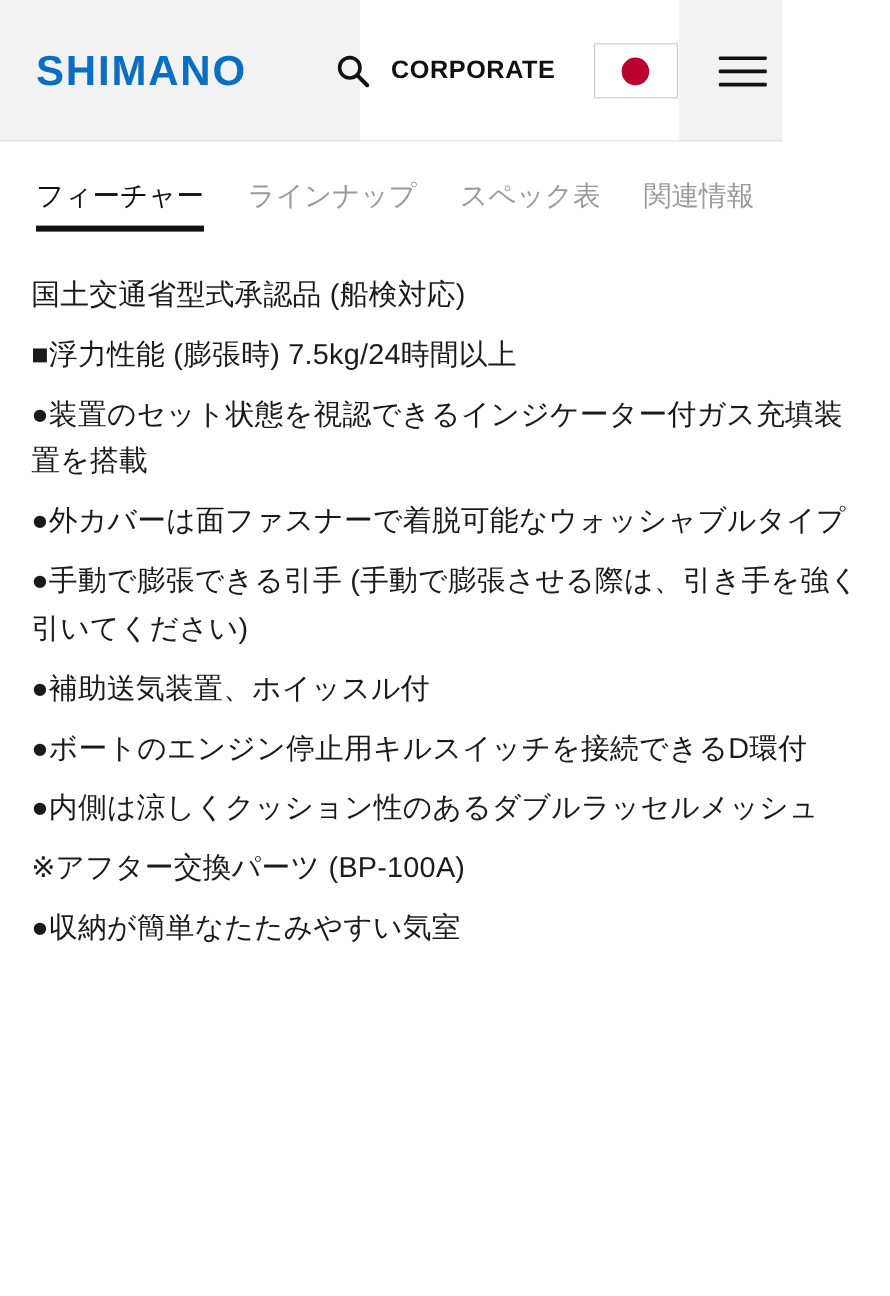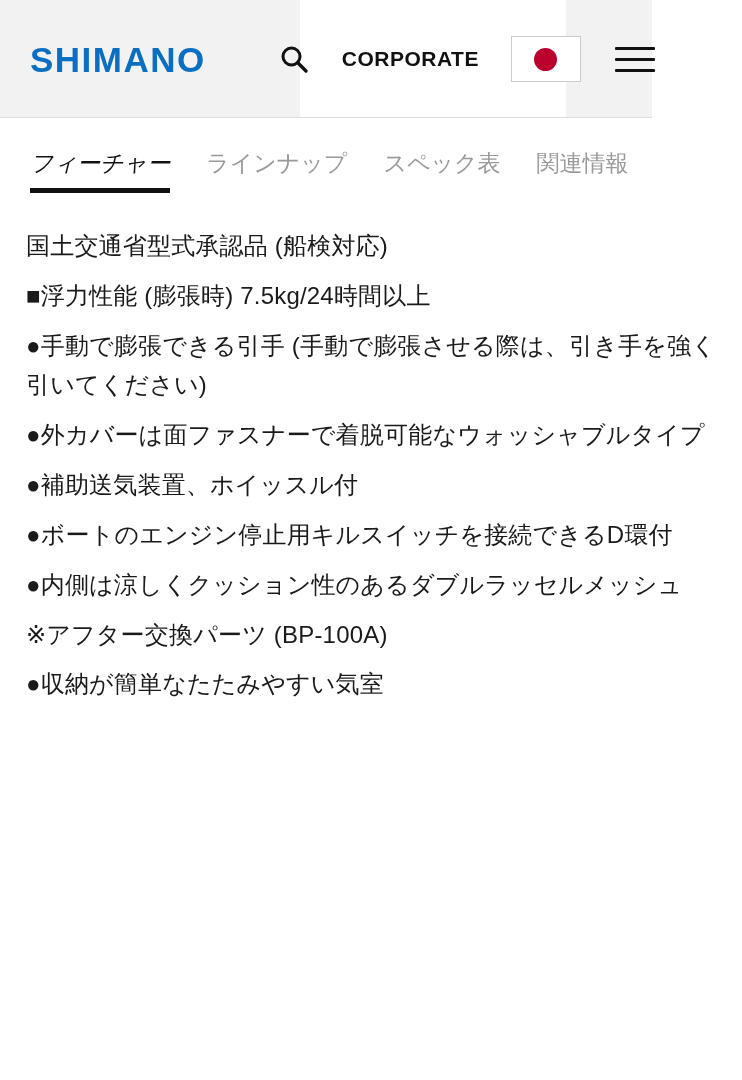--- a/index.html
+++ b/index.html
@@ -63,21 +63,21 @@
   }
 
   .search-btn {
     margin-left: 68px;
     width: 40px; height: 40px;
     display: flex; align-items: center; justify-content: center;
     background: none; border: none; padding: 0; cursor: pointer;
   }
 
   .corporate-link {
-    margin-left: 28px;
+    margin-left: 12px;
     font-size: 21px;
     font-weight: 700;
     letter-spacing: 0.5px;
     color: #111111;
     text-decoration: none;
     font-family: "Liberation Sans", sans-serif;
   }
 
   .flag-btn {
     margin-left: 32px;
@@ -124,21 +124,20 @@
     color: #9a9a9a;
     padding: 0 18px;
     line-height: 88px;
     white-space: nowrap;
     cursor: pointer;
     font-family: "Liberation Sans", "DejaVu Sans", sans-serif;
   }
   .tab.active {
     color: #111111;
     font-weight: 400;
-    font-style: italic;
   }
   .tab.active::after {
     content: "";
     position: absolute;
     left: 18px;
     right: 18px;
     bottom: 14px;
     height: 5px;
     background: #111111;
   }
@@ -192,20 +191,21 @@
 <div class="tabs">
   <div class="tab active">フィーチャー</div>
   <div class="tab">ラインナップ</div>
   <div class="tab">スペック表</div>
   <div class="tab">関連情報</div>
 </div>
 
 <div class="content">
   <p class="feature-line">国土交通省型式承認品 (船検対応)</p>
   <p class="feature-line">■浮力性能 (膨張時) 7.5kg/24時間以上</p>
+  <p class="feature-line">●装置のセット状態を視認できるインジケーター付ガス充填装置を搭載</p>
+  <p class="feature-line">●外カバーは面ファスナーで着脱可能なウォッシャブルタイプ</p>
   <p class="feature-line">●手動で膨張できる引手 (手動で膨張させる際は、引き手を強く引いてください)</p>
-  <p class="feature-line">●外カバーは面ファスナーで着脱可能なウォッシャブルタイプ</p>
   <p class="feature-line">●補助送気装置、ホイッスル付</p>
   <p class="feature-line">●ボートのエンジン停止用キルスイッチを接続できるD環付</p>
   <p class="feature-line">●内側は涼しくクッション性のあるダブルラッセルメッシュ</p>
   <p class="feature-line">※アフター交換パーツ (BP-100A)</p>
   <p class="feature-line">●収納が簡単なたたみやすい気室</p>
 </div>
 
 </body></html>

